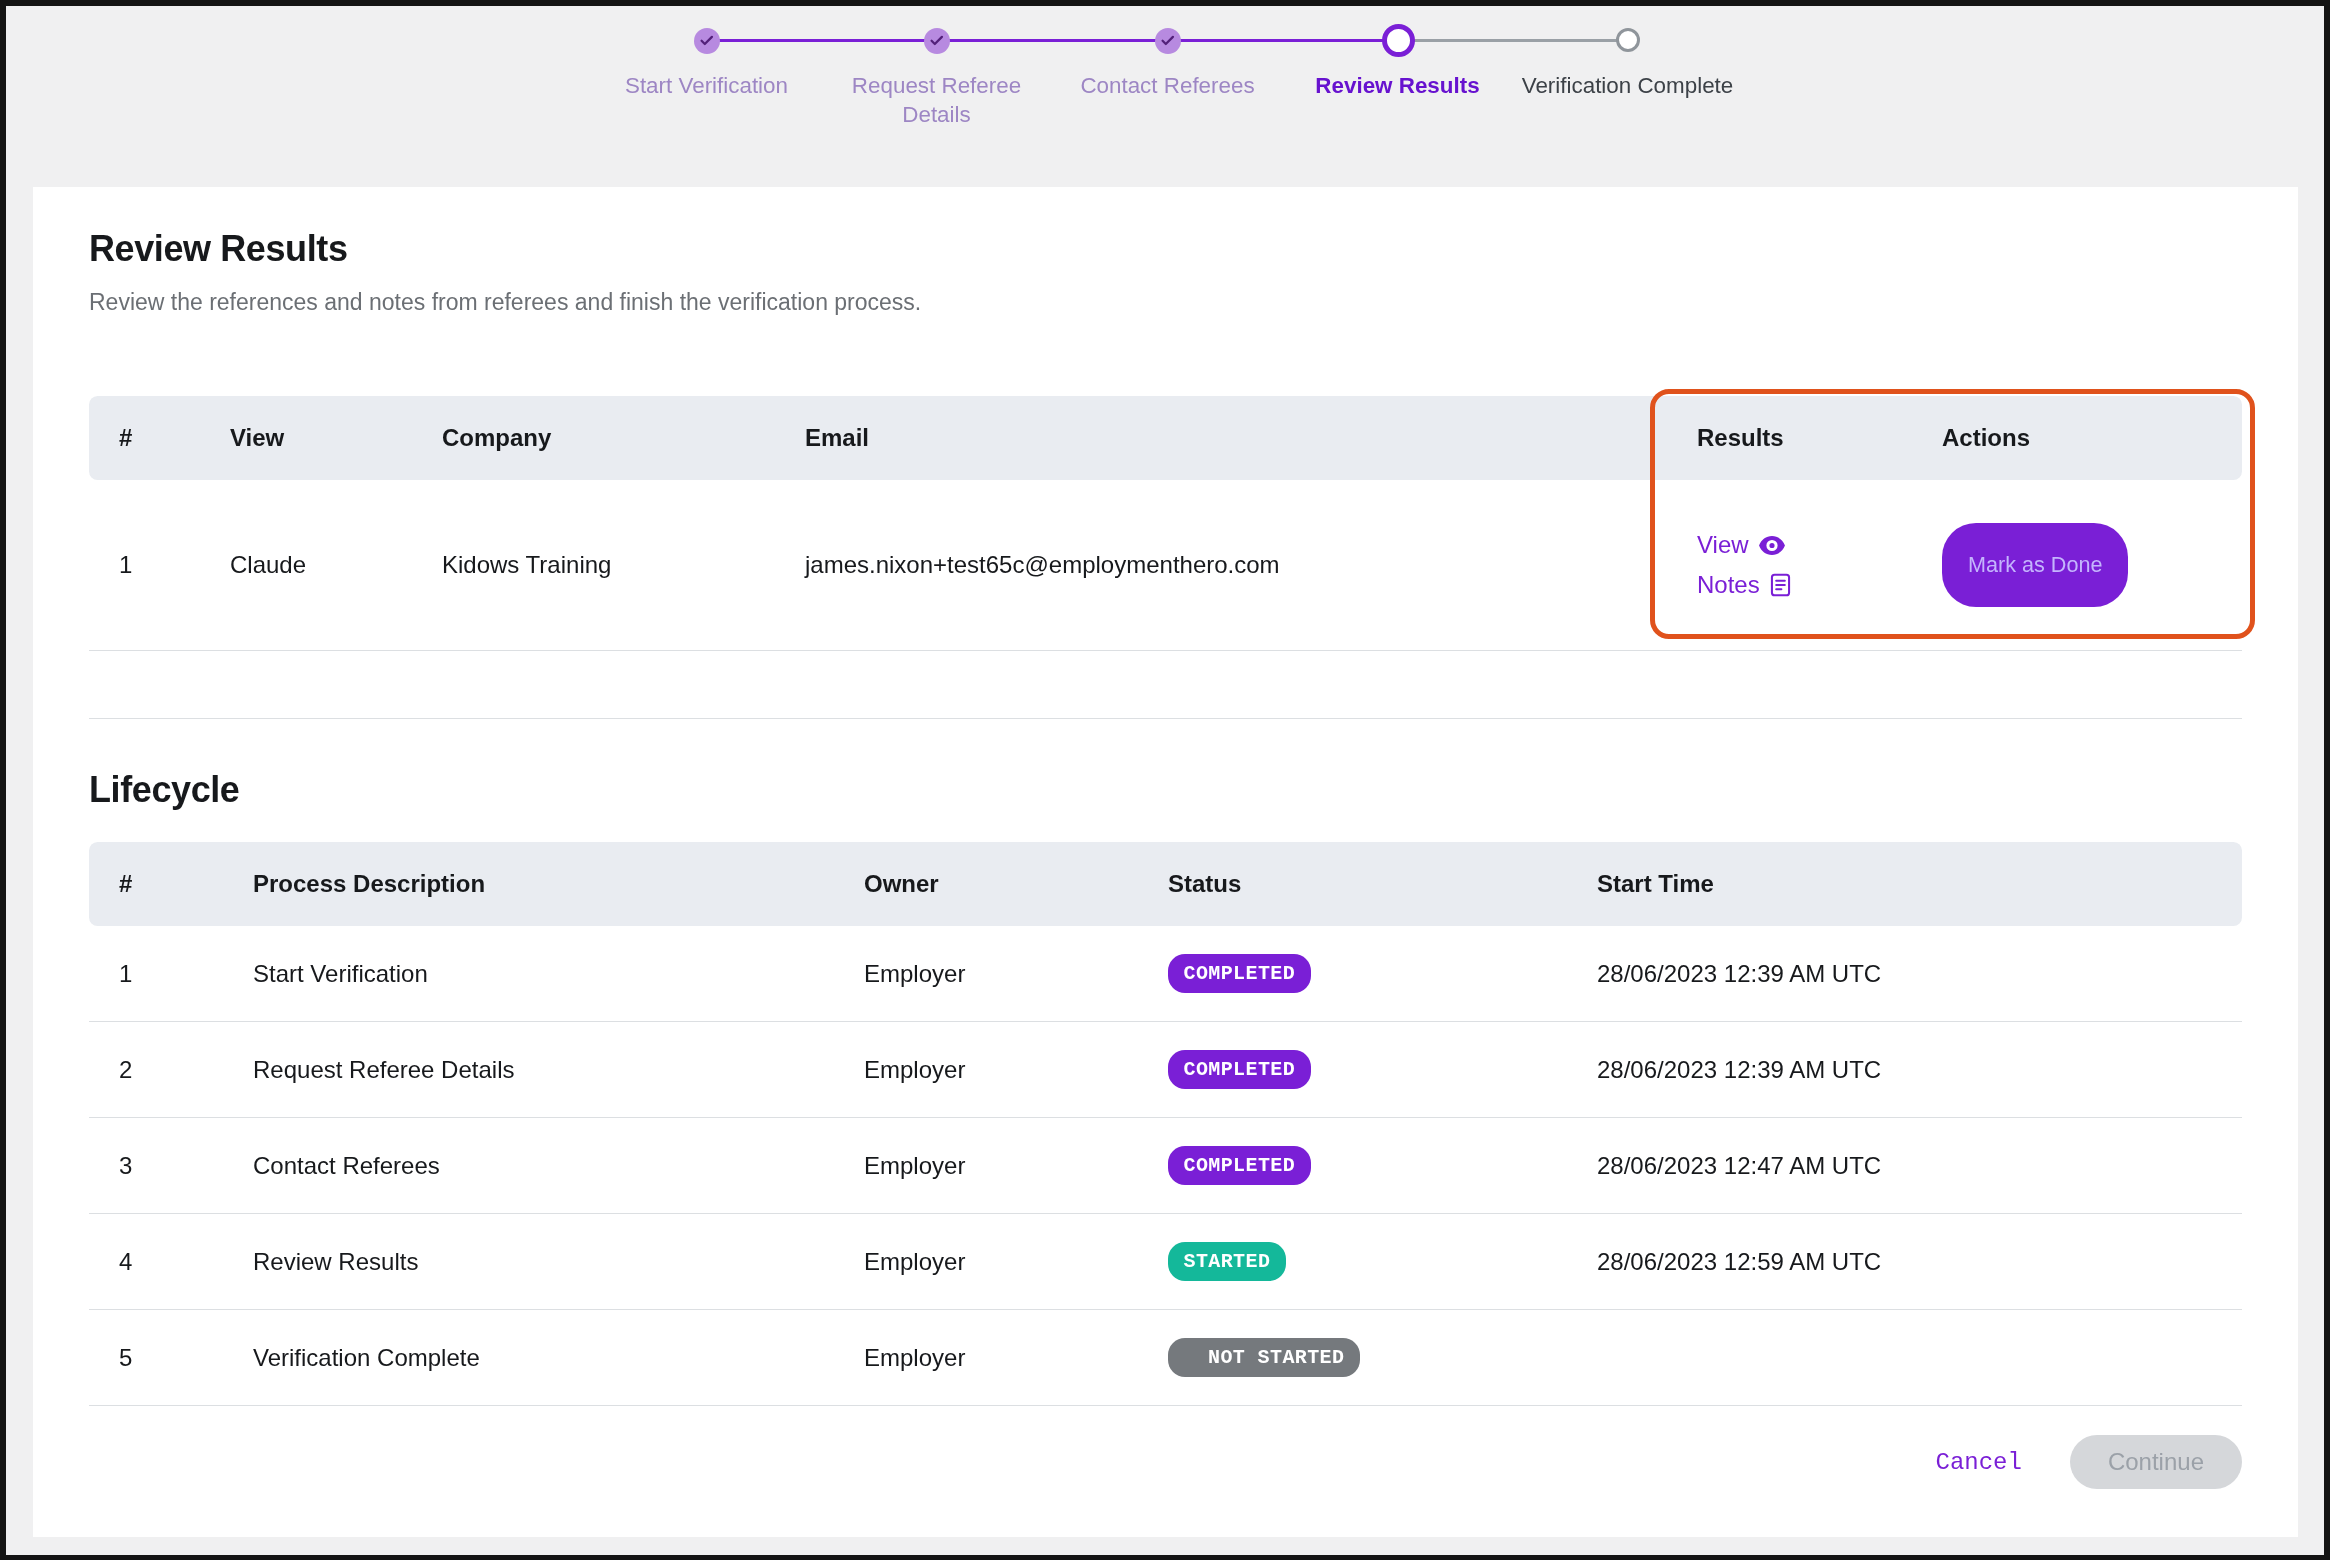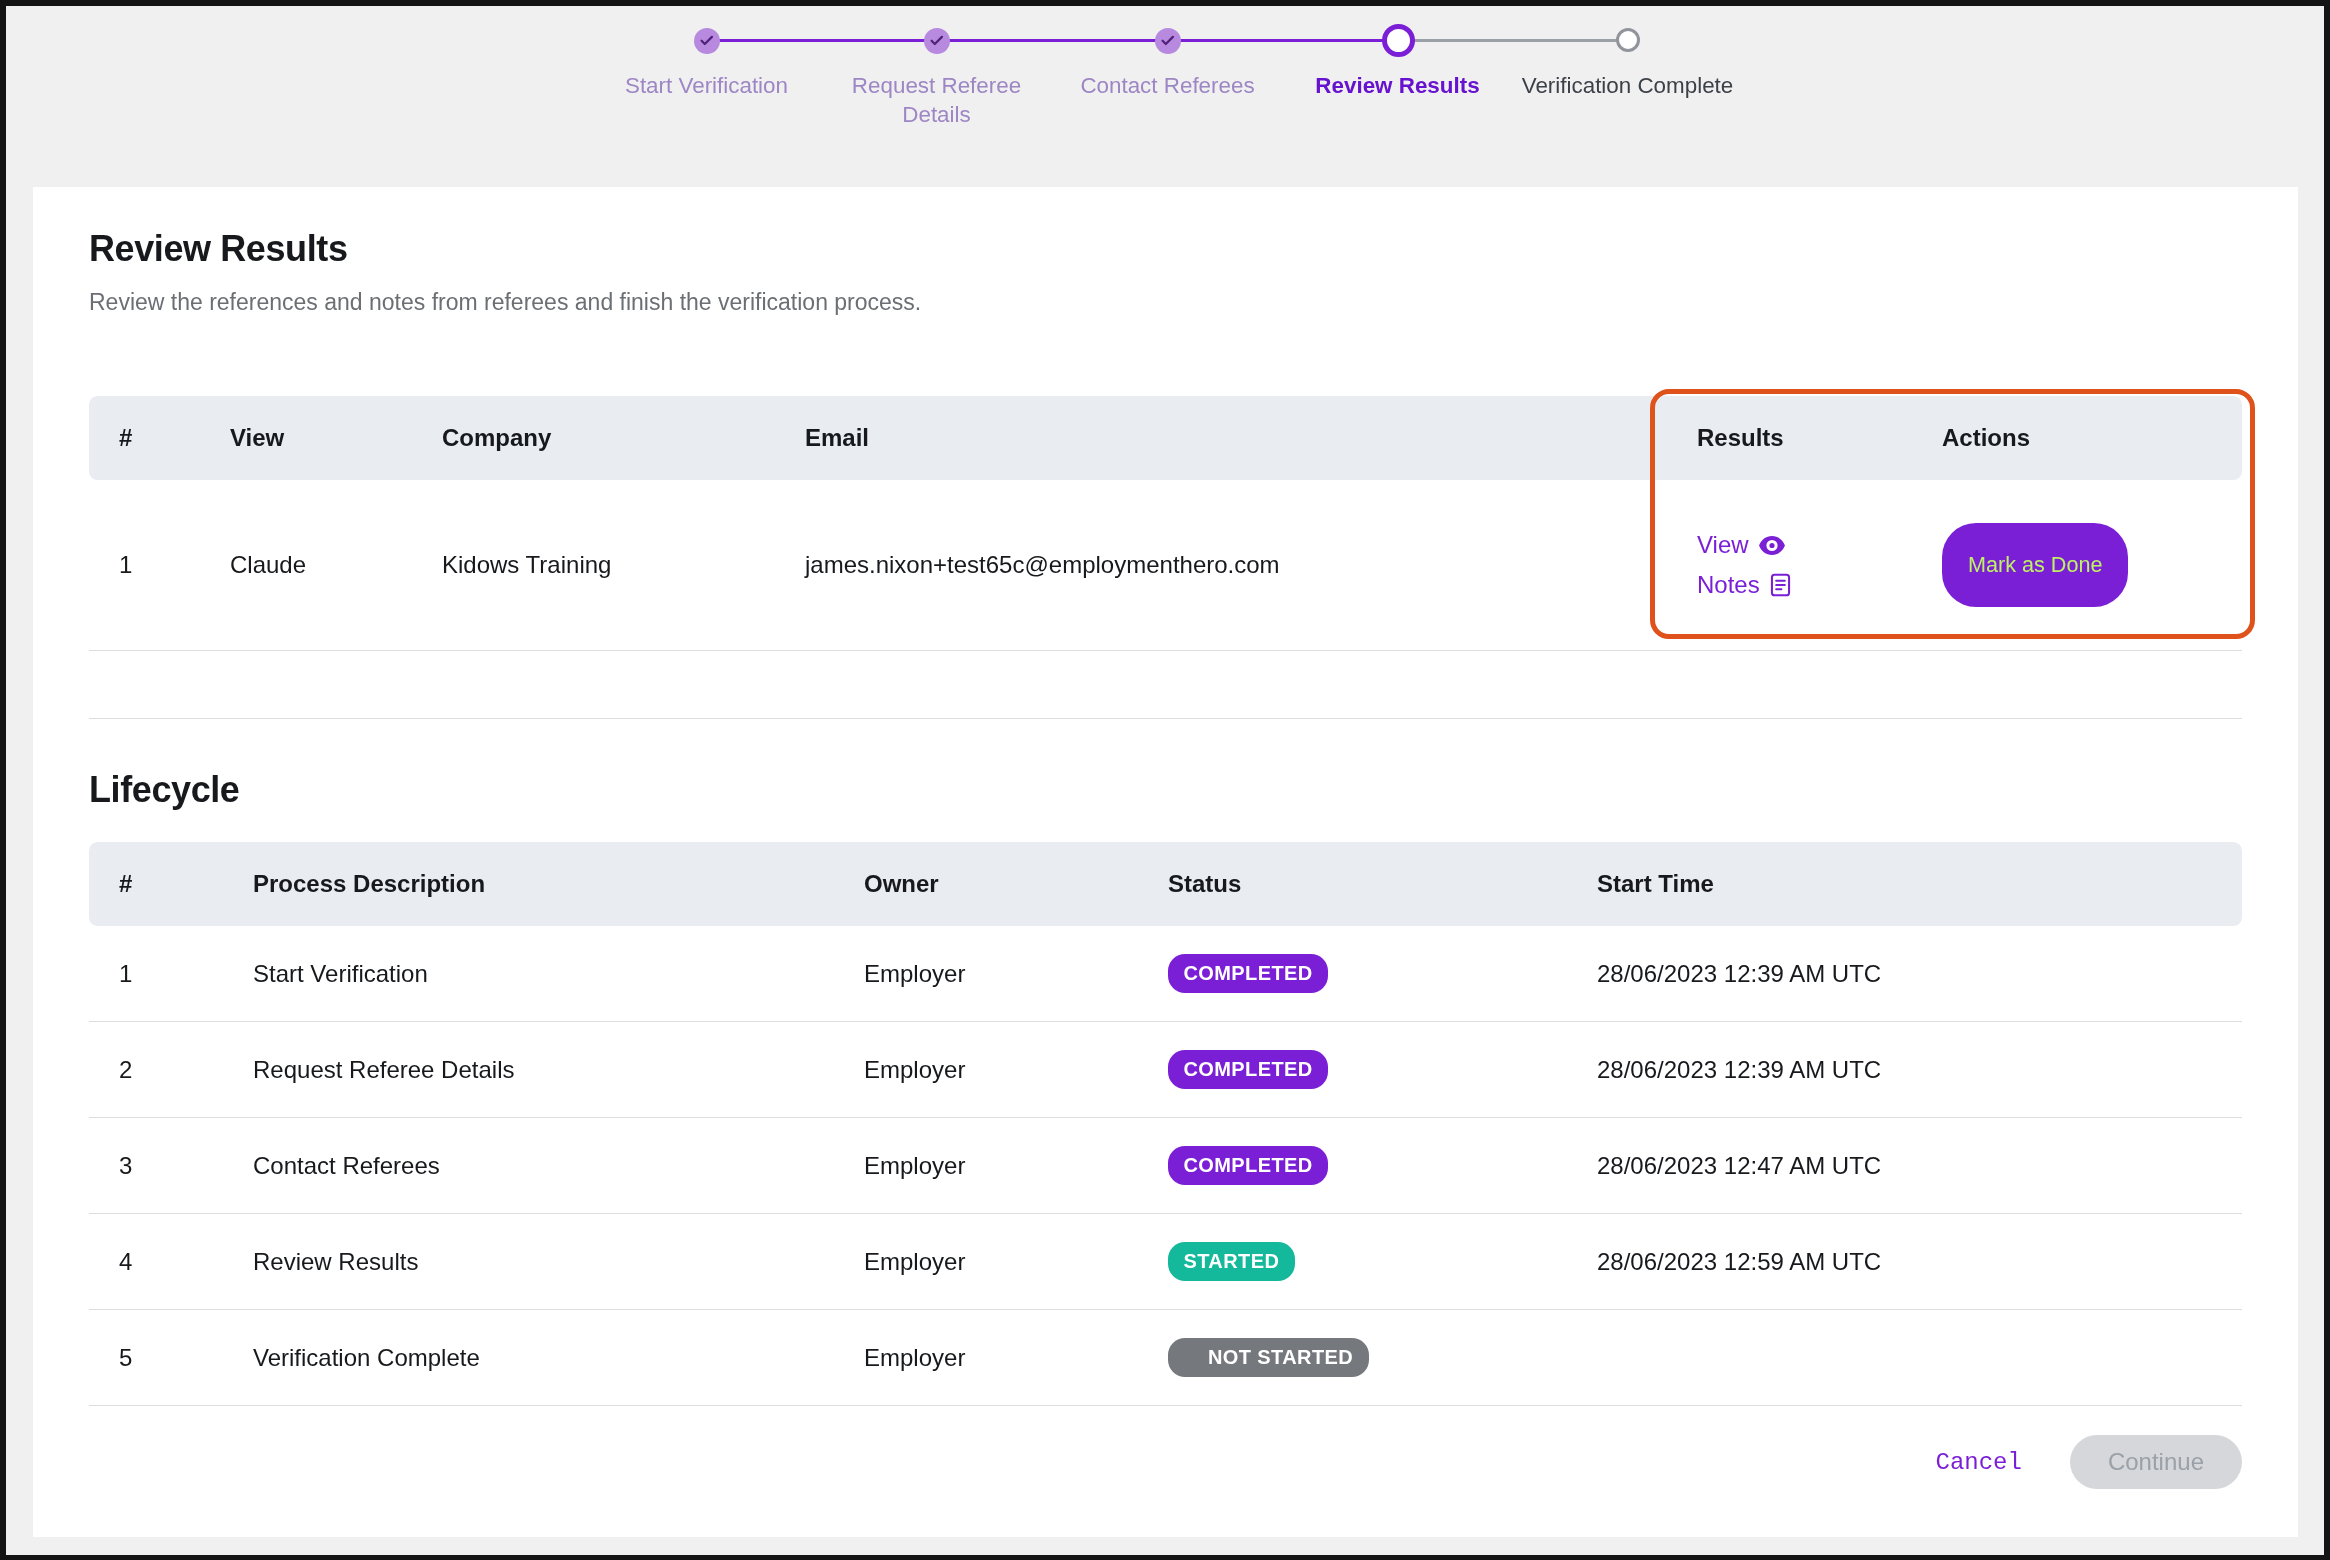--- a/index.html
+++ b/index.html
@@ -138,37 +138,38 @@
     gap: 10.3px;
     color: #7A1FD6;
     font-size: 24px;
     cursor: pointer;
     width: fit-content;
   }
   .btn-primary {
     display: inline-block;
     width: fit-content;
     background: #7A1FD6;
-    color: #bef264;
+    color: #c4b5fd;
     font-size: 21.6px;
     padding: 29px 26px;
     border-radius: 34px;
     border: none;
     cursor: pointer;
     font-family: "Liberation Sans", sans-serif;
   }
   .badge {
     display: inline-block;
     width: fit-content;
     padding: 7.8px 15.5px;
     border-radius: 17px;
     font-size: 20px;
     font-weight: bold;
     letter-spacing: 0.4px;
     color: #ffffff;
+    font-family: Liberation Mono, monospace;
   }
   .badge.completed { background: #7A1FD6; }
   .badge.started { background: #14b89a; }
   .badge.not-started { background: #75797d; padding-left: 40px; }
 
   .highlight-box {
     position: absolute;
     left: 1617px;
     top: 202px;
     width: 605px;

